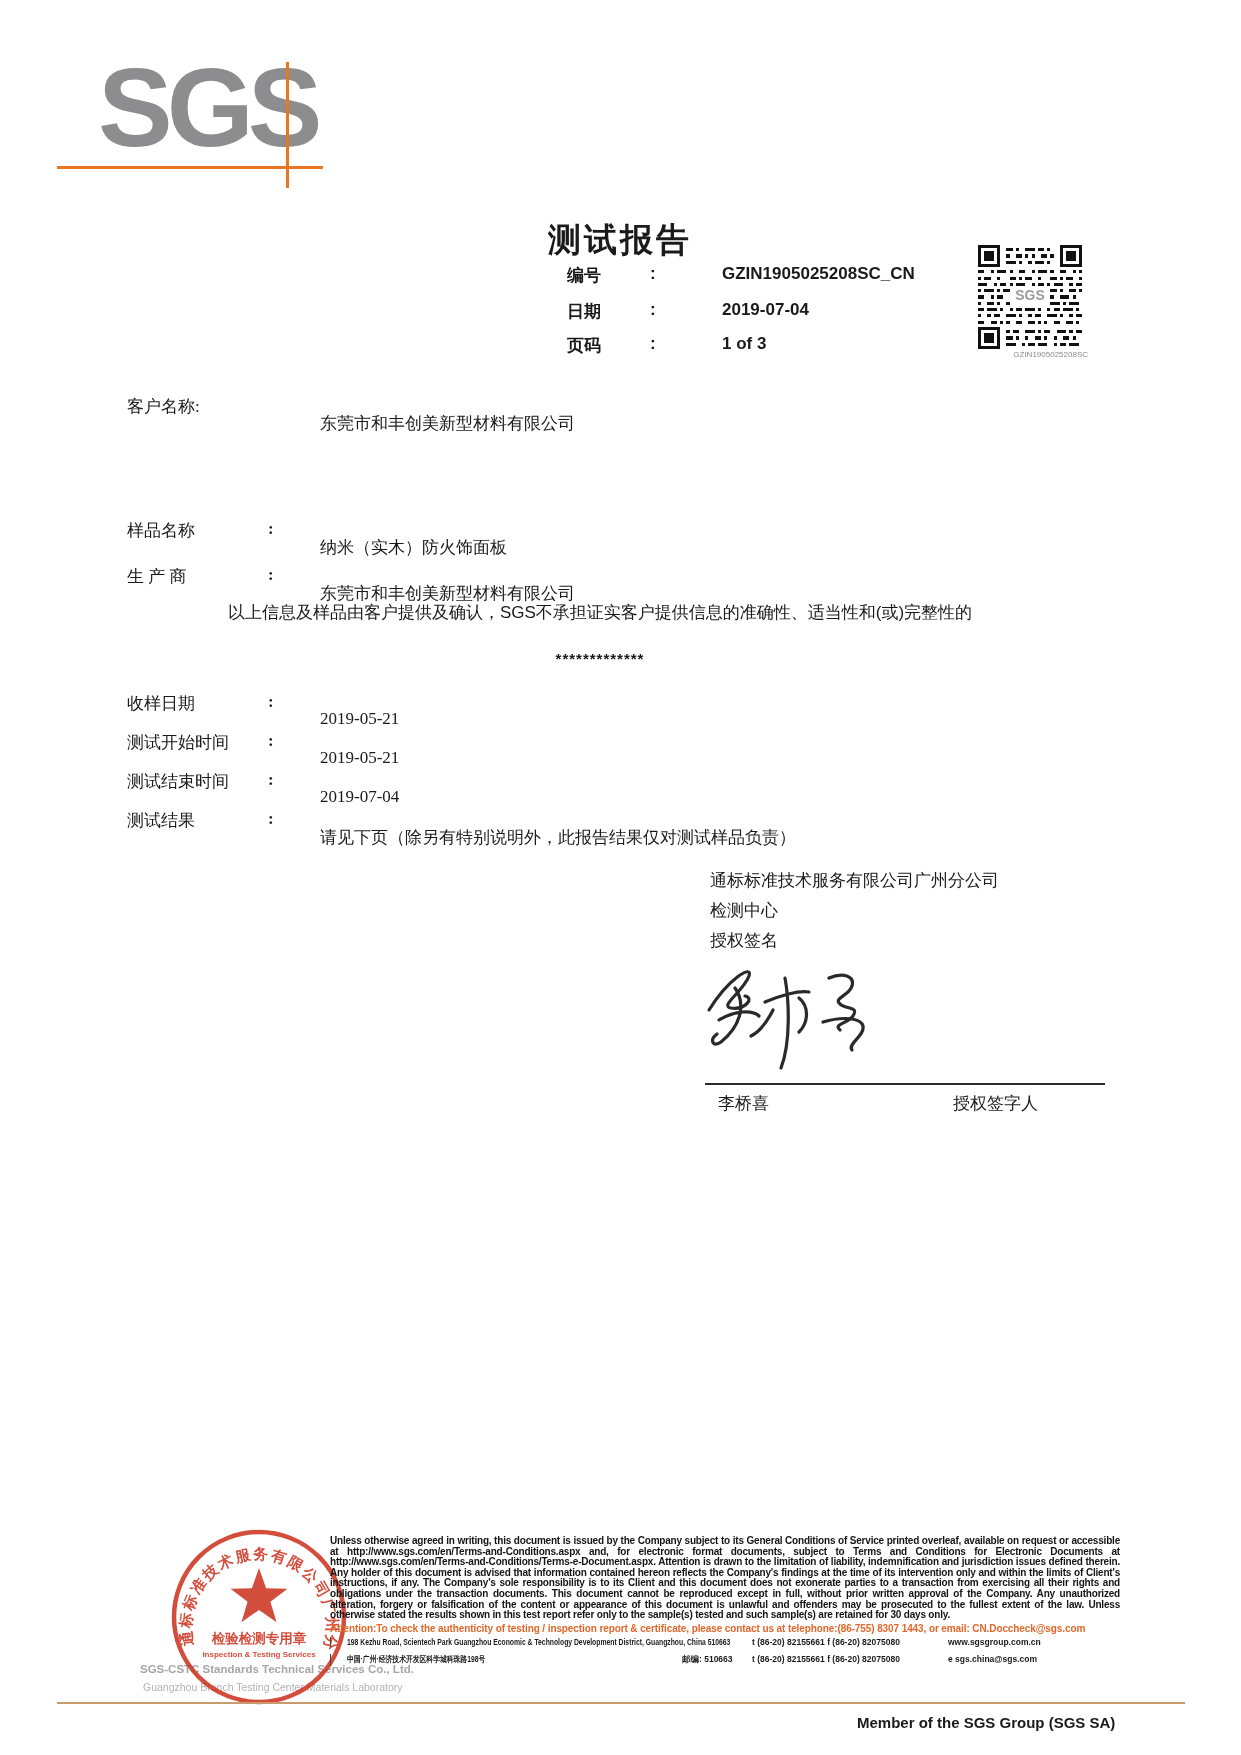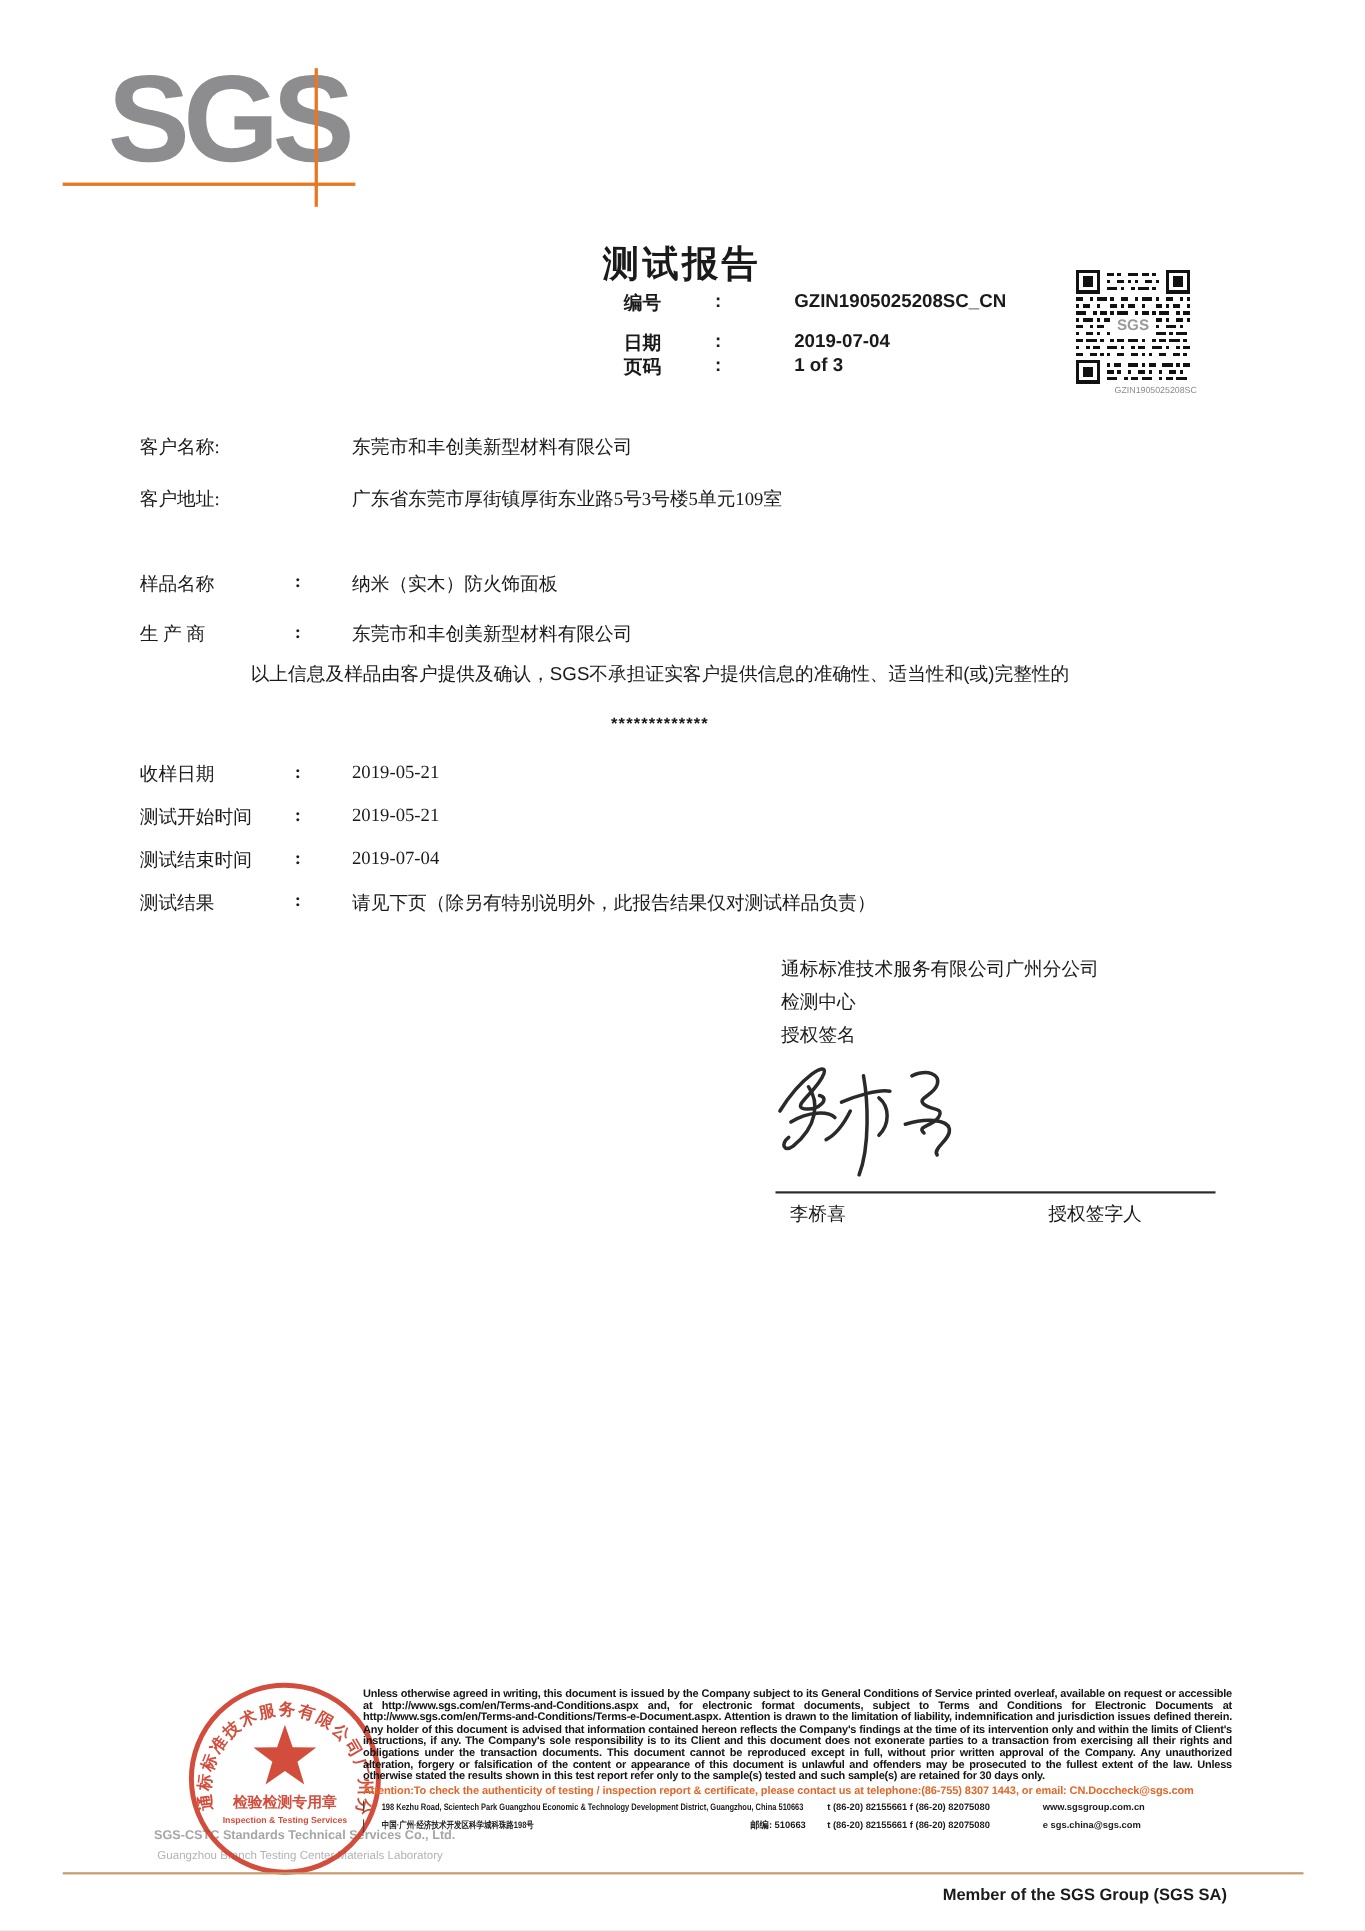--- a/index.html
+++ b/index.html
@@ -21,21 +21,21 @@
 
   
   .qr{position:absolute;left:978px;top:245px;width:104px;height:104px;}
   .qr-caption{position:absolute;left:972px;top:350px;width:116px;text-align:right;
               font-size:8px;color:#8a8a8a;letter-spacing:0;}
 
   
   .brow{position:absolute;width:100%;height:26px;font-size:17px;font-family:Liberation Serif, serif;}
   .brow .lbl{position:absolute;left:127px;}
   .brow .col{position:absolute;left:268px;font-weight:bold;}
-  .brow .val{position:absolute;left:320px;}
+  .brow .val{position:absolute;left:320px;margin-top:17px;}
 
   .disclaimer{position:absolute;left:120px;top:599px;width:960px;text-align:center;
               font-size:17px;line-height:28px;}
   .stars{position:absolute;left:120px;top:650px;width:960px;text-align:center;
          font-size:15px;font-weight:bold;letter-spacing:1px;}
 
   
   .sig-company{position:absolute;left:710px;font-size:17px;line-height:22px;}
   .sig-svg{position:absolute;left:695px;top:958px;}
   .sig-line{position:absolute;left:705px;top:1083px;width:400px;height:2px;background:#2b2b2b;}
@@ -77,21 +77,21 @@
   <div class="hrow" style="top:264px;">
     <span class="lbl">编号</span>
     <span class="col">:</span>
     <span class="val">GZIN1905025208SC_CN</span>
   </div>
   <div class="hrow" style="top:300px;">
     <span class="lbl">日期</span>
     <span class="col">:</span>
     <span class="val">2019-07-04</span>
   </div>
-  <div class="hrow" style="top:322px;">
+  <div class="hrow" style="top:334px;">
     <span class="lbl">页码</span>
     <span class="col">:</span>
     <span class="val">1 of 3</span>
   </div>
 
   <svg class="qr" viewBox="0 0 33 33" shape-rendering="crispEdges">
     <rect x="0" y="0" width="33" height="33" fill="#fff"></rect>
     <g fill="#111">
       <rect x="0" y="0" width="7" height="7"></rect>
         <rect x="1" y="1" width="5" height="5" fill="#fff"></rect>
@@ -125,24 +125,20 @@
     </g>
     <rect x="10.5" y="13.2" width="12" height="5.6" fill="#fff"></rect>
     <text x="16.5" y="17.6" font-size="4.4" font-weight="bold" fill="#9a9a9a" text-anchor="middle" font-family="Liberation Sans, sans-serif">SGS</text>
   </svg>
   <div class="qr-caption">GZIN1905025208SC</div>
 
   <div class="brow" style="top:395px;">
     <span class="lbl">客户名称:</span>
     <span class="val">东莞市和丰创美新型材料有限公司</span>
   </div>
-  <div class="brow" style="top:442px;">
-    <span class="lbl">客户地址:</span>
-    <span class="val">广东省东莞市厚街镇厚街东业路5号3号楼5单元109室</span>
-  </div>
 
   <div class="brow" style="top:519px;">
     <span class="lbl">样品名称</span>
     <span class="col">:</span>
     <span class="val">纳米（实木）防火饰面板</span>
   </div>
   <div class="brow" style="top:565px;">
     <span class="lbl">生 产 商</span>
     <span class="col">:</span>
     <span class="val">东莞市和丰创美新型材料有限公司</span>

